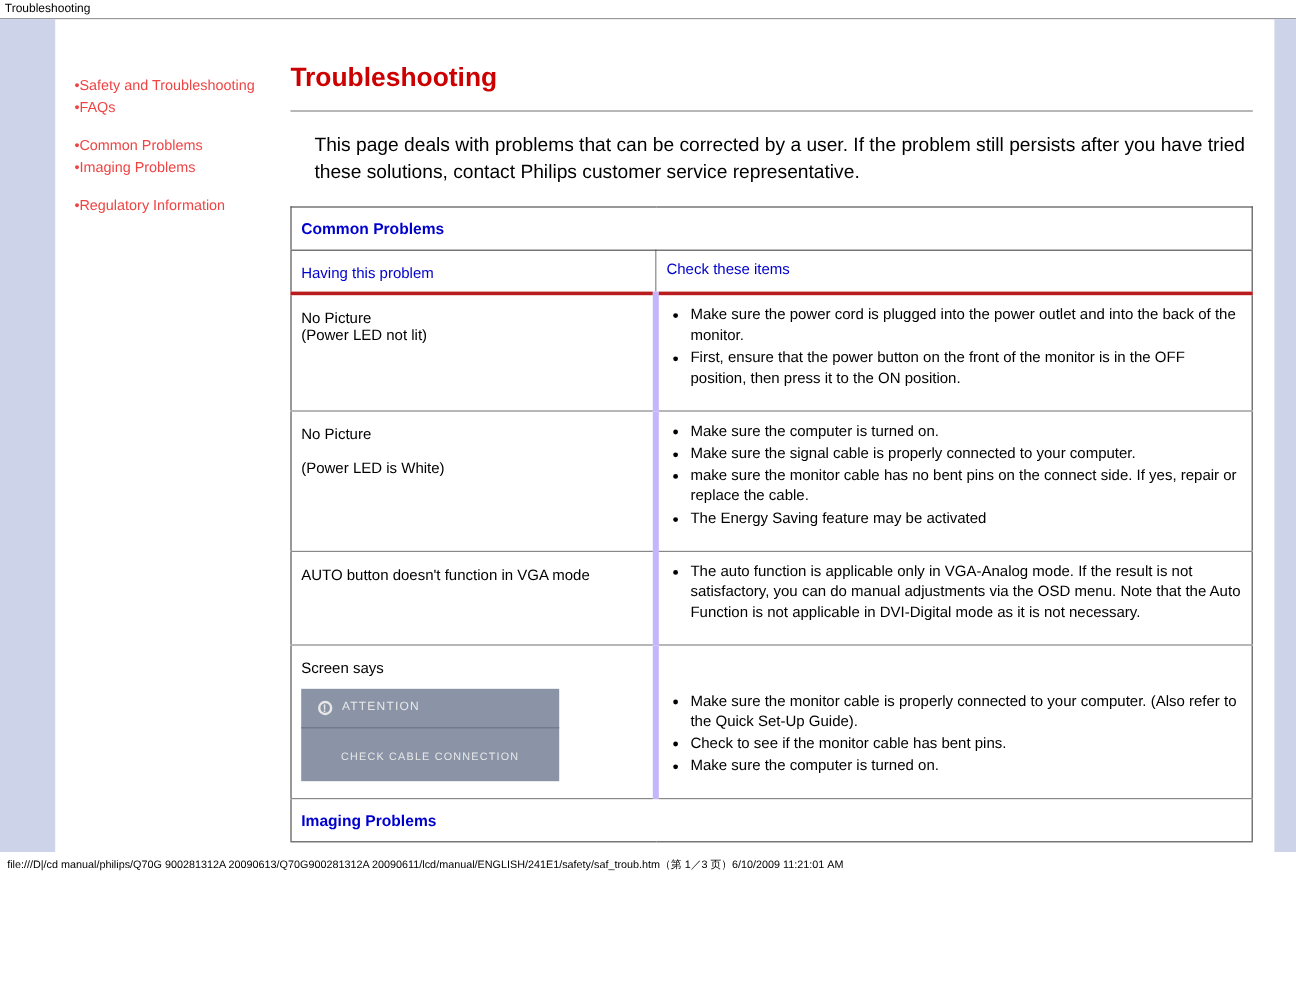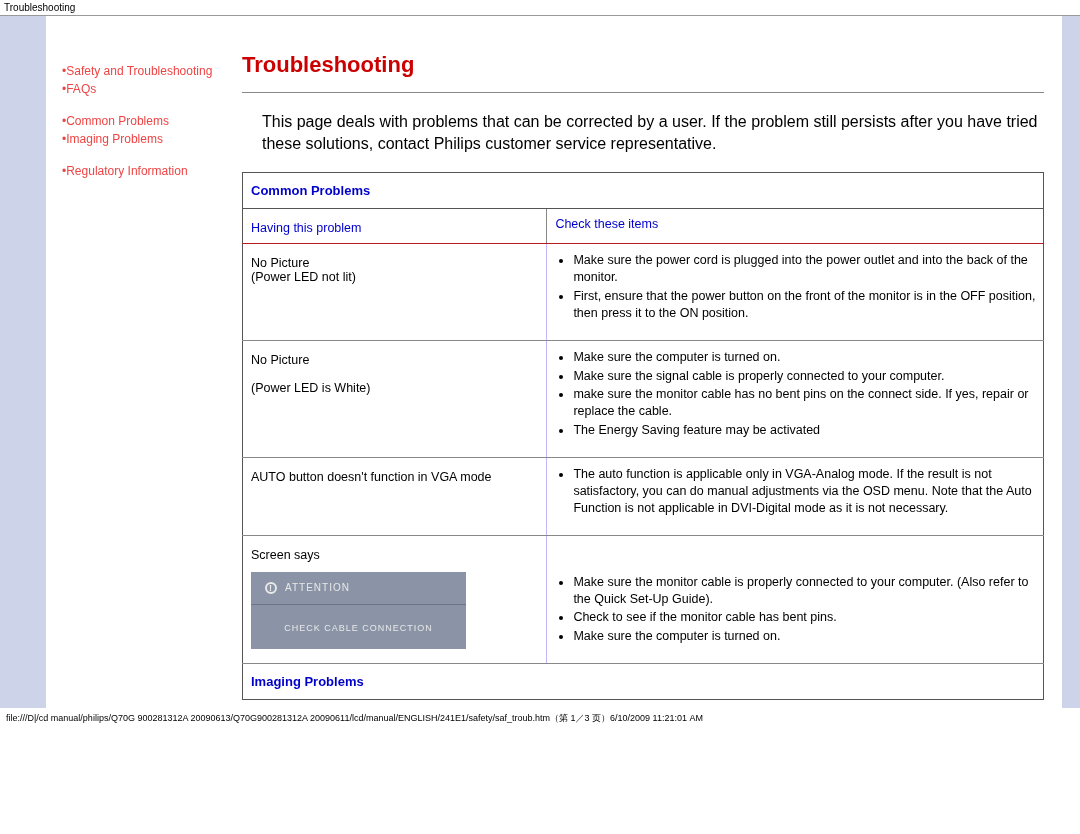--- a/index.html
+++ b/index.html
@@ -66,24 +66,24 @@
   }
   .section-title td {
     color: #0000cc;
     font-weight: bold;
     border-bottom: 1px solid #555;
     padding: 10px 8px;
     font-size: 13px;
   }
   .col-headers td {
     color: #0000cc;
-    border-bottom: 1px solid #b91c1c;
+    border-bottom: 3px solid #b91c1c;
     padding: 8px 8px;
   }
-  .col-left { width: 38%; border-right: 1px solid #c4b5fd; padding-left:8px !important; padding-top:12px !important;}
+  .col-left { width: 38%; border-right: 5px solid #c4b5fd; padding-left:8px !important; padding-top:12px !important;}
   .col-right { padding-left: 8px;}
   .row-sep td { border-bottom: 1px solid #888; }
   ul { margin: 4px 0 4px 20px; padding: 0; }
   li { margin-bottom: 2px; line-height:1.35;}
   
   .attn-box {
     background:#8a94a6;
     color:#e8e8e8;
     width: 215px;
     margin-top:10px;

